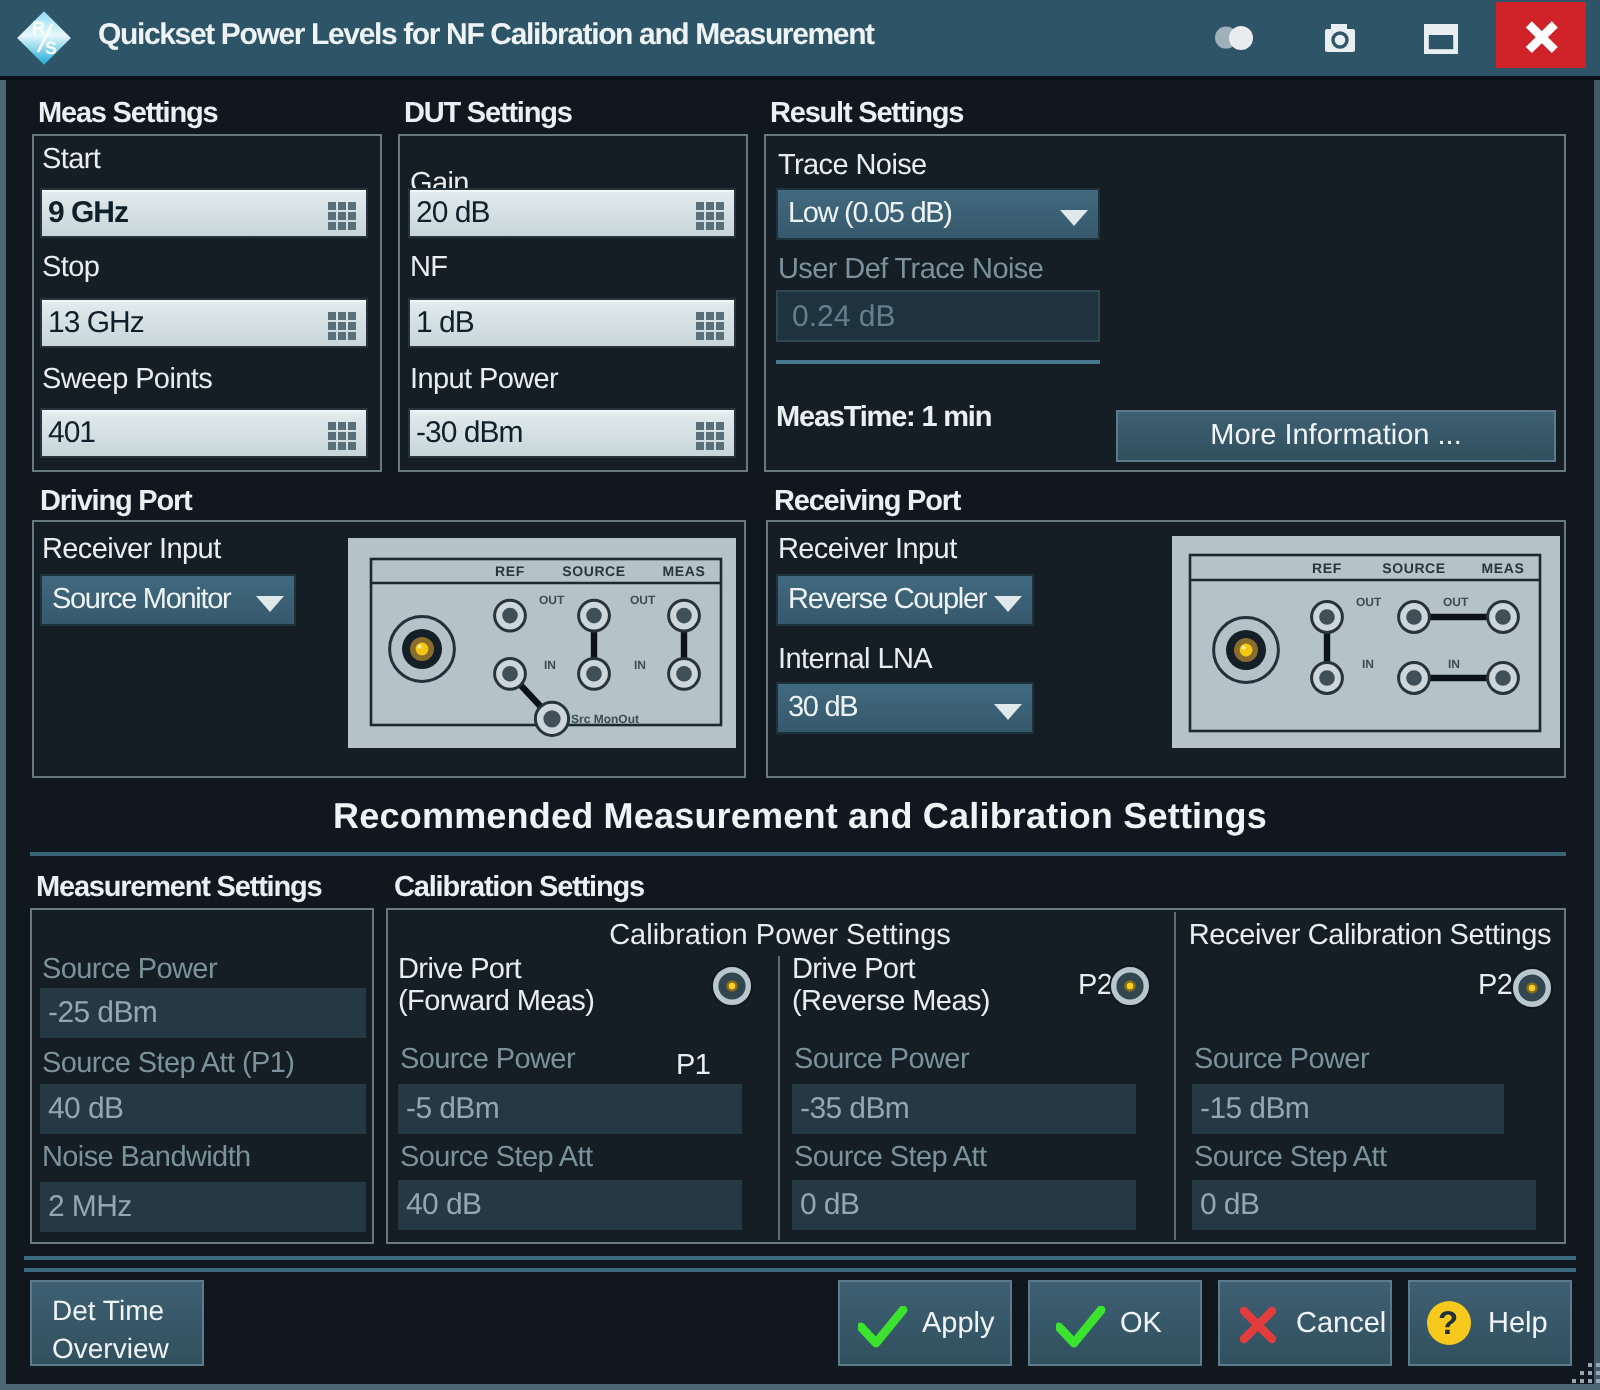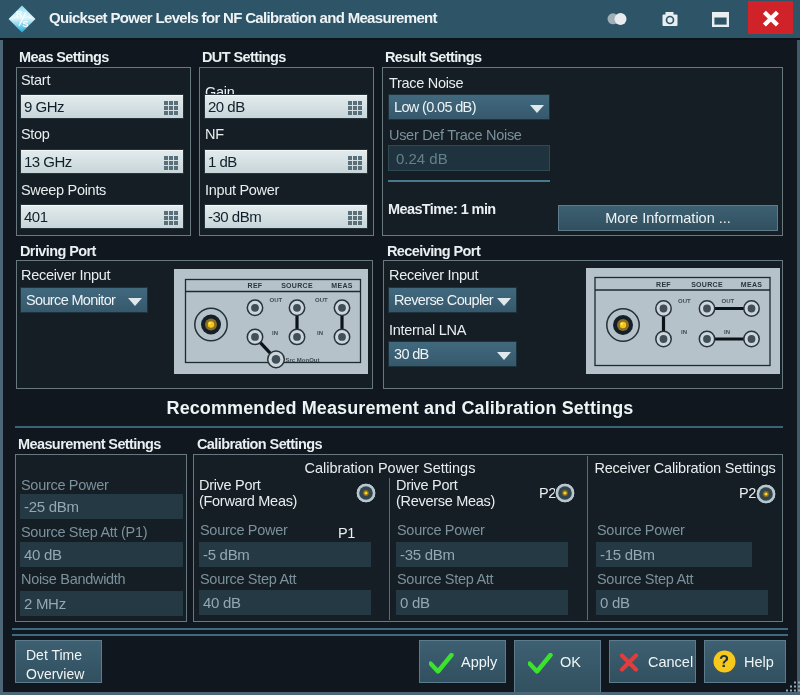--- a/index.html
+++ b/index.html
@@ -63,21 +63,21 @@
   </div>
 
   <div class="gl" style="left:19px;top:49px;">Meas Settings</div>
   <div class="box" style="left:16px;top:67px;width:175px;height:169px;"></div>
   <div class="gl" style="left:202px;top:49px;">DUT Settings</div>
   <div class="box" style="left:199px;top:67px;width:175px;height:169px;"></div>
   <div class="gl" style="left:385px;top:49px;">Result Settings</div>
   <div class="box" style="left:382px;top:67px;width:401px;height:169px;"></div>
 
   <div class="lb" style="left:21px;top:72px;">Start</div>
-  <div class="inp" style="left:20px;top:94px;width:164px;">9 GHz<span class="grid"></span></div>
+  <div class="inp" style="left:20px;top:94px;width:164px;font-weight:bold;">9 GHz<span class="grid"></span></div>
   <div class="lb" style="left:21px;top:126px;">Stop</div>
   <div class="inp" style="left:20px;top:149px;width:164px;">13 GHz<span class="grid"></span></div>
   <div class="lb" style="left:21px;top:182px;">Sweep Points</div>
   <div class="inp" style="left:20px;top:204px;width:164px;">401<span class="grid"></span></div>
 
   <div class="lb" style="left:205px;top:84px;">Gain</div>
   <div class="inp" style="left:204px;top:94px;width:164px;">20 dB<span class="grid"></span></div>
   <div class="lb" style="left:205px;top:126px;">NF</div>
   <div class="inp" style="left:204px;top:149px;width:164px;">1 dB<span class="grid"></span></div>
   <div class="lb" style="left:205px;top:182px;">Input Power</div>
@@ -251,21 +251,21 @@
   <div class="sep" style="left:12px;top:634px;width:776px;height:1.5px;background:#3c6a7e;"></div>
 
   <div class="btn" style="left:15px;top:640px;width:87px;height:43px;padding:5px 0 0 10px;line-height:19px;font-weight:400;font-size:14px;">Det Time<br>Overview</div>
 
   <div class="btn" style="left:419px;top:640px;width:87px;height:43px;">
     <svg width="26" height="22" style="position:absolute;left:9px;top:12px;">
         <path d="M1.5 10.5 L9 18.5 L22.5 2" fill="none" stroke="#3be32f" stroke-width="4.4" stroke-linecap="round" stroke-linejoin="round"></path>
       </svg>
     <span style="position:absolute;left:41px;top:13px;font-weight:400;">Apply</span>
   </div>
-  <div class="btn" style="left:514px;top:640px;width:87px;height:55px;">
+  <div class="btn" style="left:514px;top:640px;width:87px;height:43px;">
     <svg width="26" height="22" style="position:absolute;left:13px;top:12px;">
         <path d="M1.5 10.5 L9 18.5 L22.5 2" fill="none" stroke="#3be32f" stroke-width="4.4" stroke-linecap="round" stroke-linejoin="round"></path>
       </svg>
     <span style="position:absolute;left:45px;top:13px;font-weight:400;">OK</span>
   </div>
   <div class="btn" style="left:609px;top:640px;width:87px;height:43px;">
     <svg width="22" height="20" style="position:absolute;left:9px;top:12px;">
         <path d="M3 2.5 L17 16.5 M17 2.5 L3 16.5" fill="none" stroke="#e23c3c" stroke-width="4.2" stroke-linecap="round"></path>
       </svg>
     <span style="position:absolute;left:38px;top:13px;font-weight:400;">Cancel</span>

